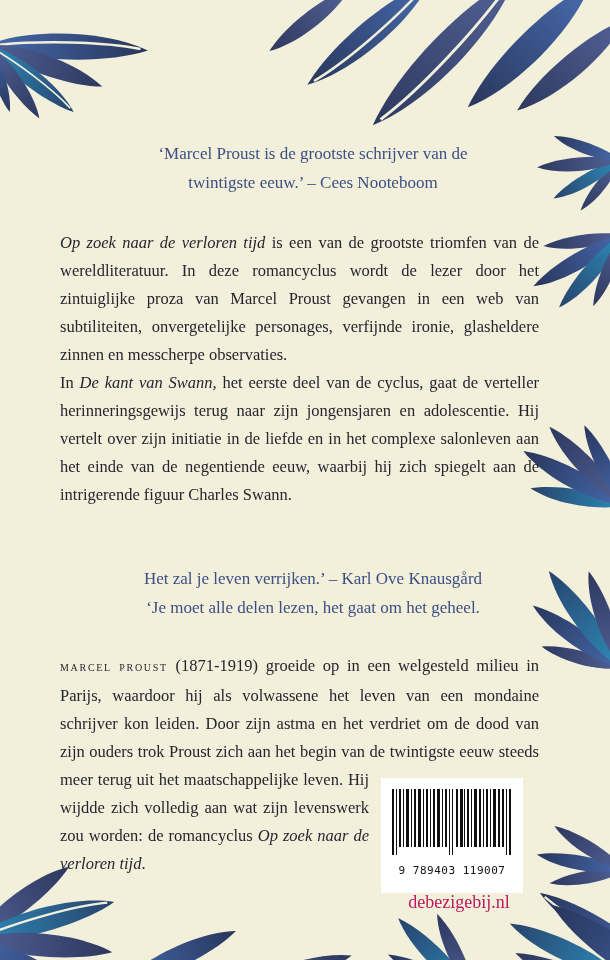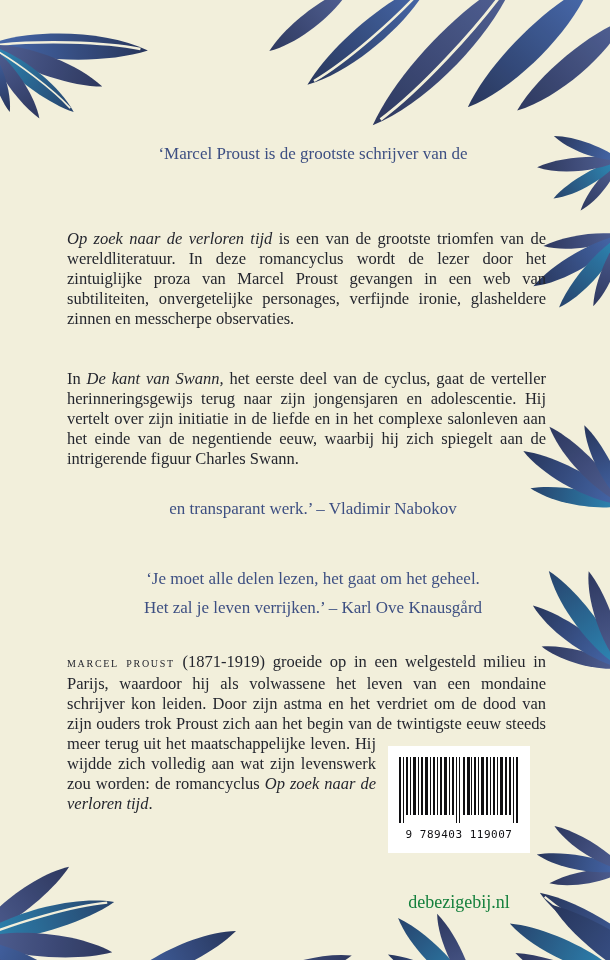--- a/index.html
+++ b/index.html
@@ -7,39 +7,39 @@
     width:610px;height:960px;position:relative;overflow:hidden;
     background:#f2efdb;
     font-family:"Liberation Serif","DejaVu Serif",serif;
   }
   .decor{position:absolute;left:0;top:0;width:610px;height:960px;z-index:0;}
   .quote{
     position:absolute;left:0;right:0;z-index:2;text-align:center;
     color:#3d4f82;font-size:17px;line-height:29px;padding-left:16px;
   }
   .para{
-    position:absolute;left:67px;width:479px;z-index:2;
-    text-align:justify;font-size:16.5px;line-height:20px;color:#24262e;
+    position:absolute;left:60px;width:479px;z-index:2;
+    text-align:justify;font-size:16.5px;line-height:28px;color:#24262e;
   }
   .it{font-style:italic;}
   .smallcaps{font-size:10px;letter-spacing:1.7px;}
   .barcode-float{
     float:right;width:142px;box-sizing:border-box;
     margin:12px 16px 10px 12px;background:#ffffff;
     padding:11px 11px 8px 11px;
   }
   .bars{display:block;width:120px;height:66px;margin:0 auto;}
   .digits{
     display:block;text-align:center;margin-top:2px;
     font-family:"DejaVu Sans Mono",monospace;font-size:11px;
     letter-spacing:.5px;color:#101013;
   }
   .publisher{
     position:absolute;left:388px;width:142px;top:892px;z-index:2;
-    text-align:center;font-size:18px;color:#15803d;
+    text-align:center;font-size:18px;color:#be185d;
   }
 </style>
 </head>
 <body>
 
 <svg class="decor" viewBox="0 0 610 960" aria-hidden="true">
   <defs>
     <path id="leaf" d="M0 0 C30 -14 92 -16 128 0 C92 13 30 12 0 0 Z"></path>
     <path id="vein" d="M6 0 C40 -5 92 -6 122 -1"></path>
     <linearGradient id="g1" x1="0" y1="0" x2="1" y2="0">
@@ -126,33 +126,33 @@
     <use href="#leaf" transform="translate(620,975) rotate(205) scale(0.95)" fill="url(#g3)"></use>
     <use href="#leaf" transform="translate(655,962) rotate(211) scale(1.05)" fill="url(#g2)"></use>
     <use href="#vein" transform="translate(655,962) rotate(211) scale(1.05)" stroke="#f2efdb" stroke-width="2" fill="none"></use>
     <use href="#leaf" transform="translate(645,1008) rotate(203) scale(1.1)" fill="url(#g1)"></use>
     <use href="#leaf" transform="translate(700,1005) rotate(214) scale(1.4)" fill="url(#g2)"></use>
   </g>
 </svg>
 
 <div class="quote" style="top:139px">
   <div>‘Marcel Proust is de grootste schrijver van de</div>
+  <div>twintigste eeuw.’ – Cees Nooteboom</div>
 </div>
 
 <p class="para" style="top:212px"><span class="it">Op zoek naar de verloren tijd</span><span> is een van de grootste triomfen van de wereldliteratuur. In deze romancyclus wordt de lezer door het zintuiglijke proza van Marcel Proust gevangen in een web van subtiliteiten, onvergetelijke personages, verfijnde ironie, glasheldere zinnen en messcherpe observaties.</span></p>
 
 <p class="para" style="top:352px"><span>In </span><span class="it">De kant van Swann,</span><span> het eerste deel van de cyclus, gaat de verteller herinneringsgewijs terug naar zijn jongensjaren en adolescentie. Hij vertelt over zijn initiatie in de liefde en in het complexe salonleven aan het einde van de negentiende eeuw, waarbij hij zich spiegelt aan de intrigerende figuur Charles Swann.</span></p>
 
 <div class="quote" style="top:494px">
-  <div>en transparant werk.’ – Vladimir Nabokov</div>
 </div>
 
 <div class="quote" style="top:564px">
+  <div>Het zal je leven verrijken.’ – Karl Ove Knausgård</div>
   <div>‘Je moet alle delen lezen, het gaat om het geheel.</div>
-  <div>Het zal je leven verrijken.’ – Karl Ove Knausgård</div>
 </div>
 
 <p class="para" style="top:635px"><span class="smallcaps">MARCEL PROUST</span><span> (1871-1919) groeide op in een welgesteld milieu in Parijs, waardoor hij als volwassene het leven van een mondaine schrijver kon leiden. Door zijn astma en het verdriet om de dood van zijn ouders trok Proust zich aan het begin van de twintigste eeuw steeds meer </span><span class="barcode-float">
       <svg class="bars" viewBox="0 0 120 66" aria-hidden="true">
         <g fill="#101013">
           <rect x="0" y="0" width="2" height="66"></rect>
           <rect x="4" y="0" width="1" height="66"></rect>
           <rect x="57" y="0" width="1" height="66"></rect>
           <rect x="60" y="0" width="1" height="66"></rect>
           <rect x="114" y="0" width="1" height="66"></rect>

